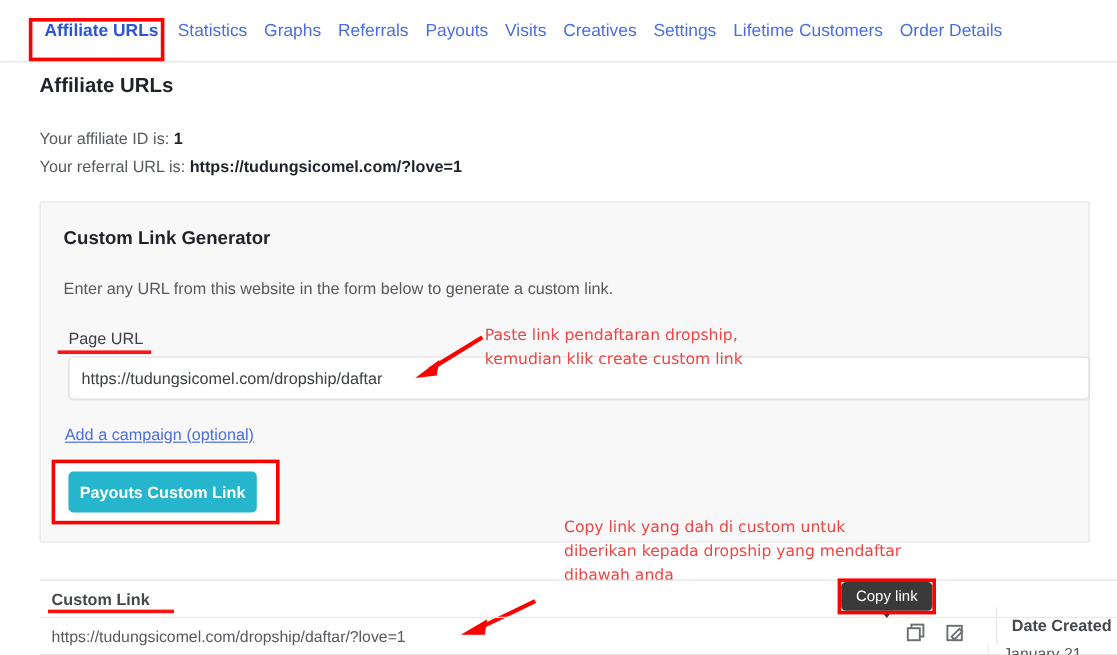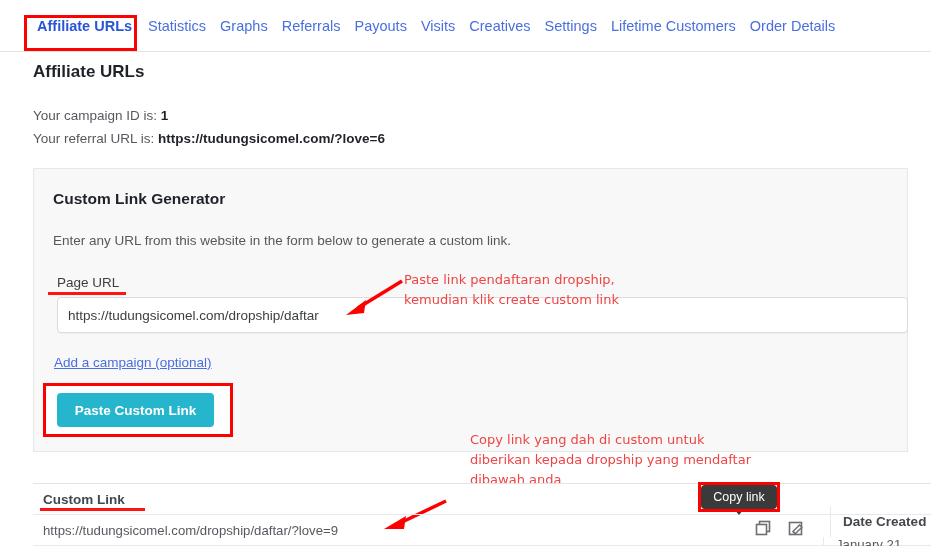--- a/index.html
+++ b/index.html
@@ -240,41 +240,41 @@
     <span class="tab">Creatives</span>
     <span class="tab">Settings</span>
     <span class="tab">Lifetime Customers</span>
     <span class="tab">Order Details</span>
   </div>
   <div class="tab-highlight"></div>
 
   <div class="page-title">Affiliate URLs</div>
 
   <div class="info-line l1">
-    <span>Your campaign ID is:</span>
+    <span>Your affiliate ID is:</span>
     <b>1</b>
   </div>
   <div class="info-line l2">
     <span>Your referral URL is:</span>
-    <b>https://tudungsicomel.com/?love=6</b>
+    <b>https://tudungsicomel.com/?love=1</b>
   </div>
 
   <div class="panel"></div>
   <div class="panel-title">Custom Link Generator</div>
   <div class="panel-desc">Enter any URL from this website in the form below to generate a custom link.</div>
 
   <div class="field-label">Page URL</div>
   <div class="label-underline"></div>
 
   <input class="url-input" type="text" value="https://tudungsicomel.com/dropship/daftar" style="">
 
   <div class="campaign-link">Add a campaign (optional)</div>
 
   <div class="btn-box"></div>
-  <button class="btn-create">Paste Custom Link</button>
+  <button class="btn-create">Payouts Custom Link</button>
 
   <div class="annot annot-1">Paste link pendaftaran dropship,
 kemudian klik create custom link</div>
   <svg class="arrow-svg" style="left:340px; top:275px;" width="70" height="50" viewBox="0 0 70 50">
     <line x1="62" y1="6" x2="18" y2="33" stroke="#ff0000" stroke-width="3.5"></line>
     <polygon points="6,40 26,25 24,38" fill="#ff0000"></polygon>
   </svg>
 
   <div class="annot annot-2">Copy link yang dah di custom untuk
 diberikan kepada dropship yang mendaftar
@@ -286,21 +286,21 @@
 
   <div class="table">
 
     <div class="t-row t-head">
       <div class="c-link th">Custom Link</div>
       <div class="c-icons"></div>
       <div class="c-date th">Date Created</div>
     </div>
 
     <div class="t-row">
-      <div class="c-link td">https://tudungsicomel.com/dropship/daftar/?love=9</div>
+      <div class="c-link td">https://tudungsicomel.com/dropship/daftar/?love=1</div>
       <div class="c-icons">
         <span class="icon-copy">
           <svg width="17" height="17" viewBox="0 0 17 17">
             <rect x="4.5" y="1.5" width="10" height="10" fill="none" stroke="#6b6f73" stroke-width="1.6"></rect>
             <rect x="1.5" y="4.5" width="10" height="10" fill="#ffffff" stroke="#6b6f73" stroke-width="1.6"></rect>
           </svg>
         </span>
         <span class="icon-edit">
           <svg width="17" height="17" viewBox="0 0 17 17">
             <rect x="1.5" y="2.5" width="12" height="12" fill="none" stroke="#6b6f73" stroke-width="1.6"></rect>

